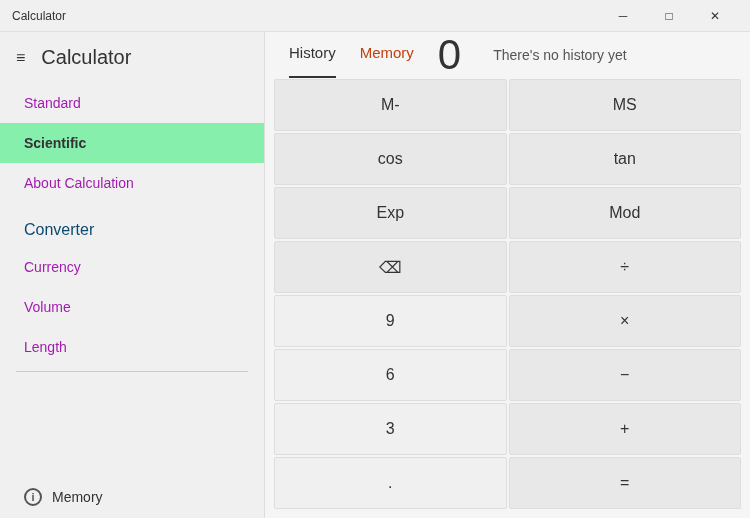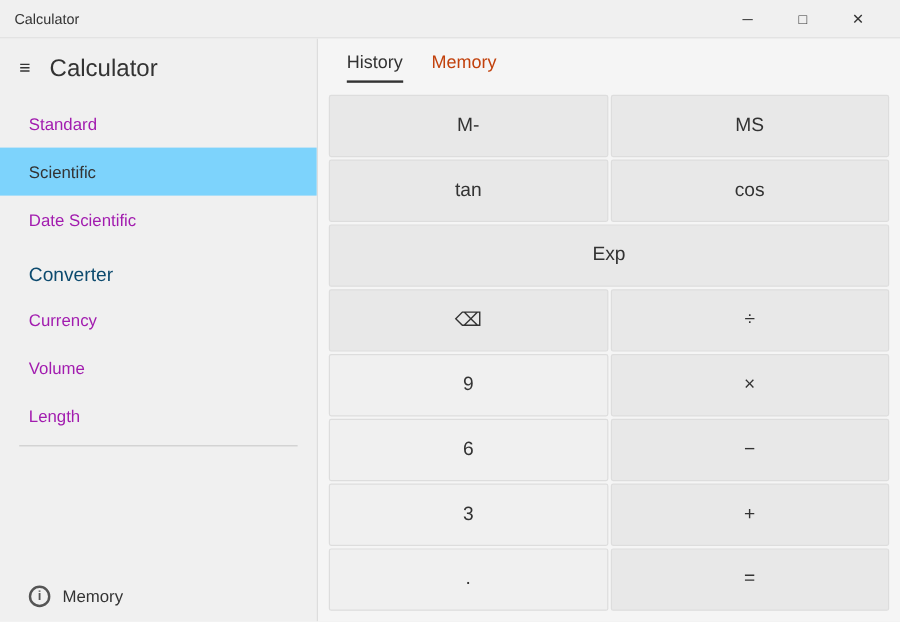--- a/index.html
+++ b/index.html
@@ -75,22 +75,23 @@
       color: #333;
     }
     .sidebar-item {
       padding: 12px 24px;
       font-size: 14px;
       color: #a21caf;
       cursor: pointer;
       border-radius: 0;
     }
     .sidebar-item.active {
-      background: #7dd3fc;
-      color: #333;
+      background: #86efac;
+      color: #333;
+      font-weight: bold;
     }
     .sidebar-section-label {
       padding: 18px 24px 8px 24px;
       font-size: 16px;
       font-weight: 300;
       color: #0c4a6e;
     }
     .sidebar-divider {
       height: 1px;
       background: #ccc;
@@ -125,21 +126,20 @@
       flex: 1;
       display: flex;
       flex-direction: column;
       background: #f5f5f5;
     }
 
     
     .history-area {
       flex: 1;
       display: flex;
-      flex-direction: column;
       padding: 0 16px;
       min-height: 0;
     }
     .tabs-row {
       display: flex;
       gap: 24px;
       padding: 12px 8px 0 8px;
     }
     .tab {
       font-size: 15px;
@@ -217,21 +217,21 @@
 <div class="app-body">
 
   <div class="sidebar">
     <div class="sidebar-header">
       <span class="hamburger-icon">≡</span>
       <span class="sidebar-title">Calculator</span>
     </div>
 
     <div class="sidebar-item">Standard</div>
     <div class="sidebar-item active">Scientific</div>
-    <div class="sidebar-item">Date Scientific</div>
+    <div class="sidebar-item">About Calculation</div>
 
     <div class="sidebar-section-label">Converter</div>
 
     <div class="sidebar-item">Currency</div>
     <div class="sidebar-item">Volume</div>
     <div class="sidebar-item">Length</div>
 
     <div class="sidebar-divider"></div>
 
     <div class="sidebar-about">
@@ -254,26 +254,27 @@
     </div>
 
     <div class="calc-section">
 
       <div class="calc-row">
         <button class="calc-btn operator">M-</button>
         <button class="calc-btn operator">MS</button>
       </div>
 
       <div class="calc-row">
+        <button class="calc-btn operator">cos</button>
         <button class="calc-btn operator">tan</button>
-        <button class="calc-btn operator">cos</button>
       </div>
 
       <div class="calc-row">
         <button class="calc-btn operator">Exp</button>
+        <button class="calc-btn operator">Mod</button>
       </div>
 
       <div class="calc-row">
         <button class="calc-btn operator">⌫</button>
         <button class="calc-btn operator">÷</button>
       </div>
 
       <div class="calc-row">
         <button class="calc-btn digit">9</button>
         <button class="calc-btn operator">×</button>

